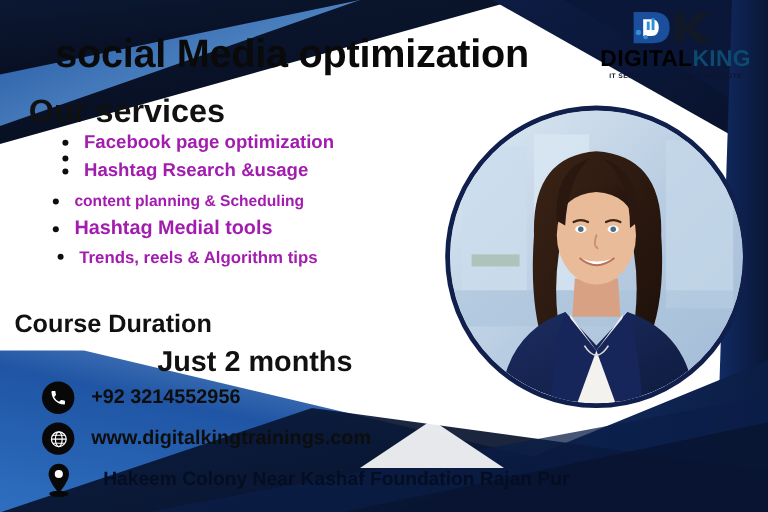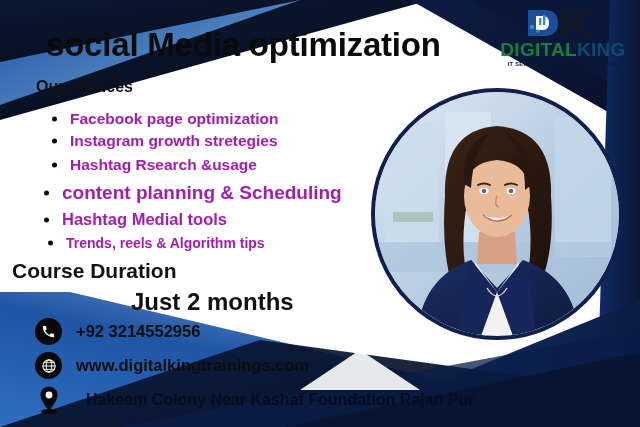--- a/index.html
+++ b/index.html
@@ -54,21 +54,21 @@
     display: block;
     margin: 0 auto;
   }
   .logo-word {
     font-size: 19px;
     font-weight: bold;
     letter-spacing: .3px;
     line-height: 20px;
     white-space: nowrap;
   }
-  .logo-word .w1 { color: #15803d; }
+  .logo-word .w1 { color: #000000; }
   .logo-word .w2 { color: #0c4a6e; }
   .logo-tag {
     font-size: 5.6px;
     font-weight: bold;
     color: #0c1630;
     letter-spacing: .35px;
     line-height: 8px;
     white-space: nowrap;
   }
 
@@ -79,23 +79,23 @@
     top: 26px;
     font-size: 33px;
     font-weight: bold;
     color: #0a0a0a;
     letter-spacing: -.2px;
     white-space: nowrap;
   }
 
   .subhead {
     position: absolute;
-    left: 36px;
+    left: 24px;
     top: 78px;
-    font-size: 16px;
+    font-size: 27px;
     font-weight: bold;
     color: #111111;
     white-space: nowrap;
     text-align: center;
   }
 
   
   .services {
     position: absolute;
     left: 44px;
@@ -260,27 +260,26 @@
   <div class="headline">social Media optimization</div>
   <div class="subhead">Our services</div>
 
   <ul class="services">
     <li class="svc-0">
       <span class="bullet"></span>
       <span>Facebook page optimization</span>
     </li>
     <li>
       <span class="bullet"></span>
-      <span> Instagram growth stretegies</span>
     </li>
     <li style="margin-top:6px">
       <span class="bullet"></span>
       <span>Hashtag Rsearch &amp;usage</span>
     </li>
-    <li style="margin-top:8px;margin-left:-8px;font-size:19px">
+    <li style="margin-top:8px;margin-left:-8px;font-size:13px">
       <span class="bullet"></span>
       <span>content planning &amp; Scheduling</span>
     </li>
     <li style="margin-top:6px;margin-left:-8px;font-size:16.5px">
       <span class="bullet"></span>
       <span> Hashtag Medial tools</span>
     </li>
     <li style="margin-top:6px;margin-left:-4px;font-size:14px">
       <span class="bullet"></span>
       <span> Trends, reels &amp; Algorithm tips</span>

